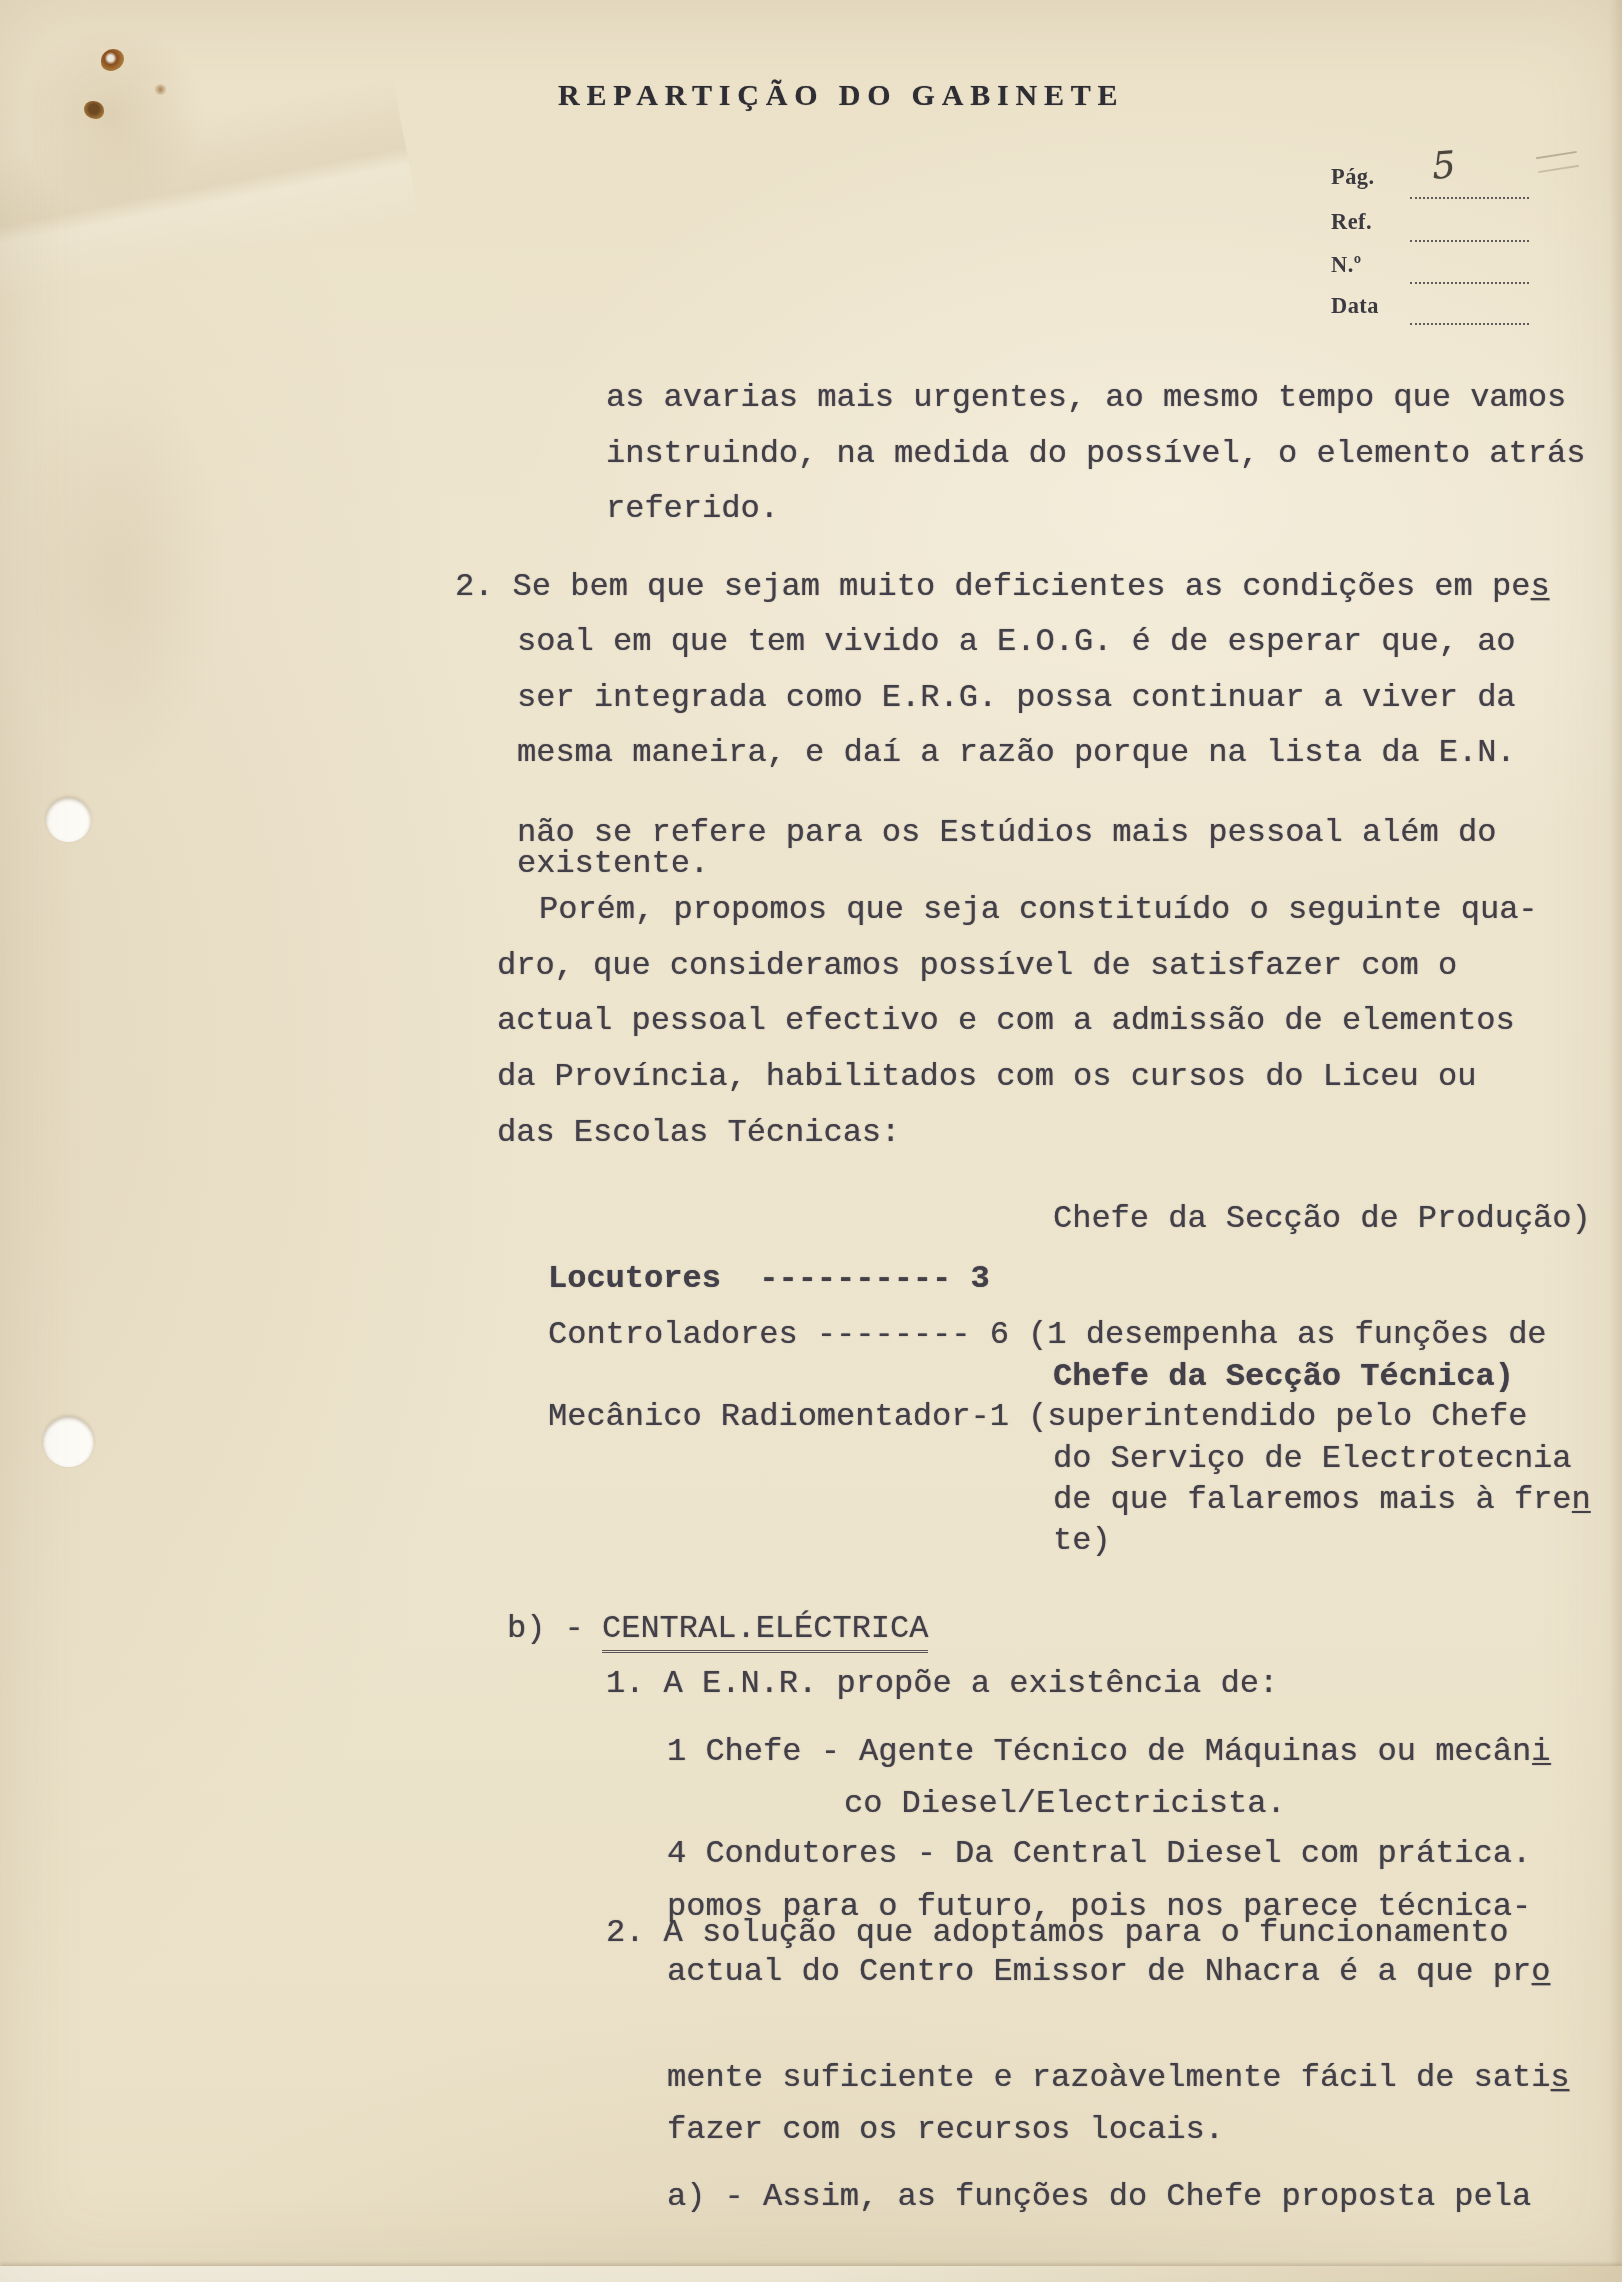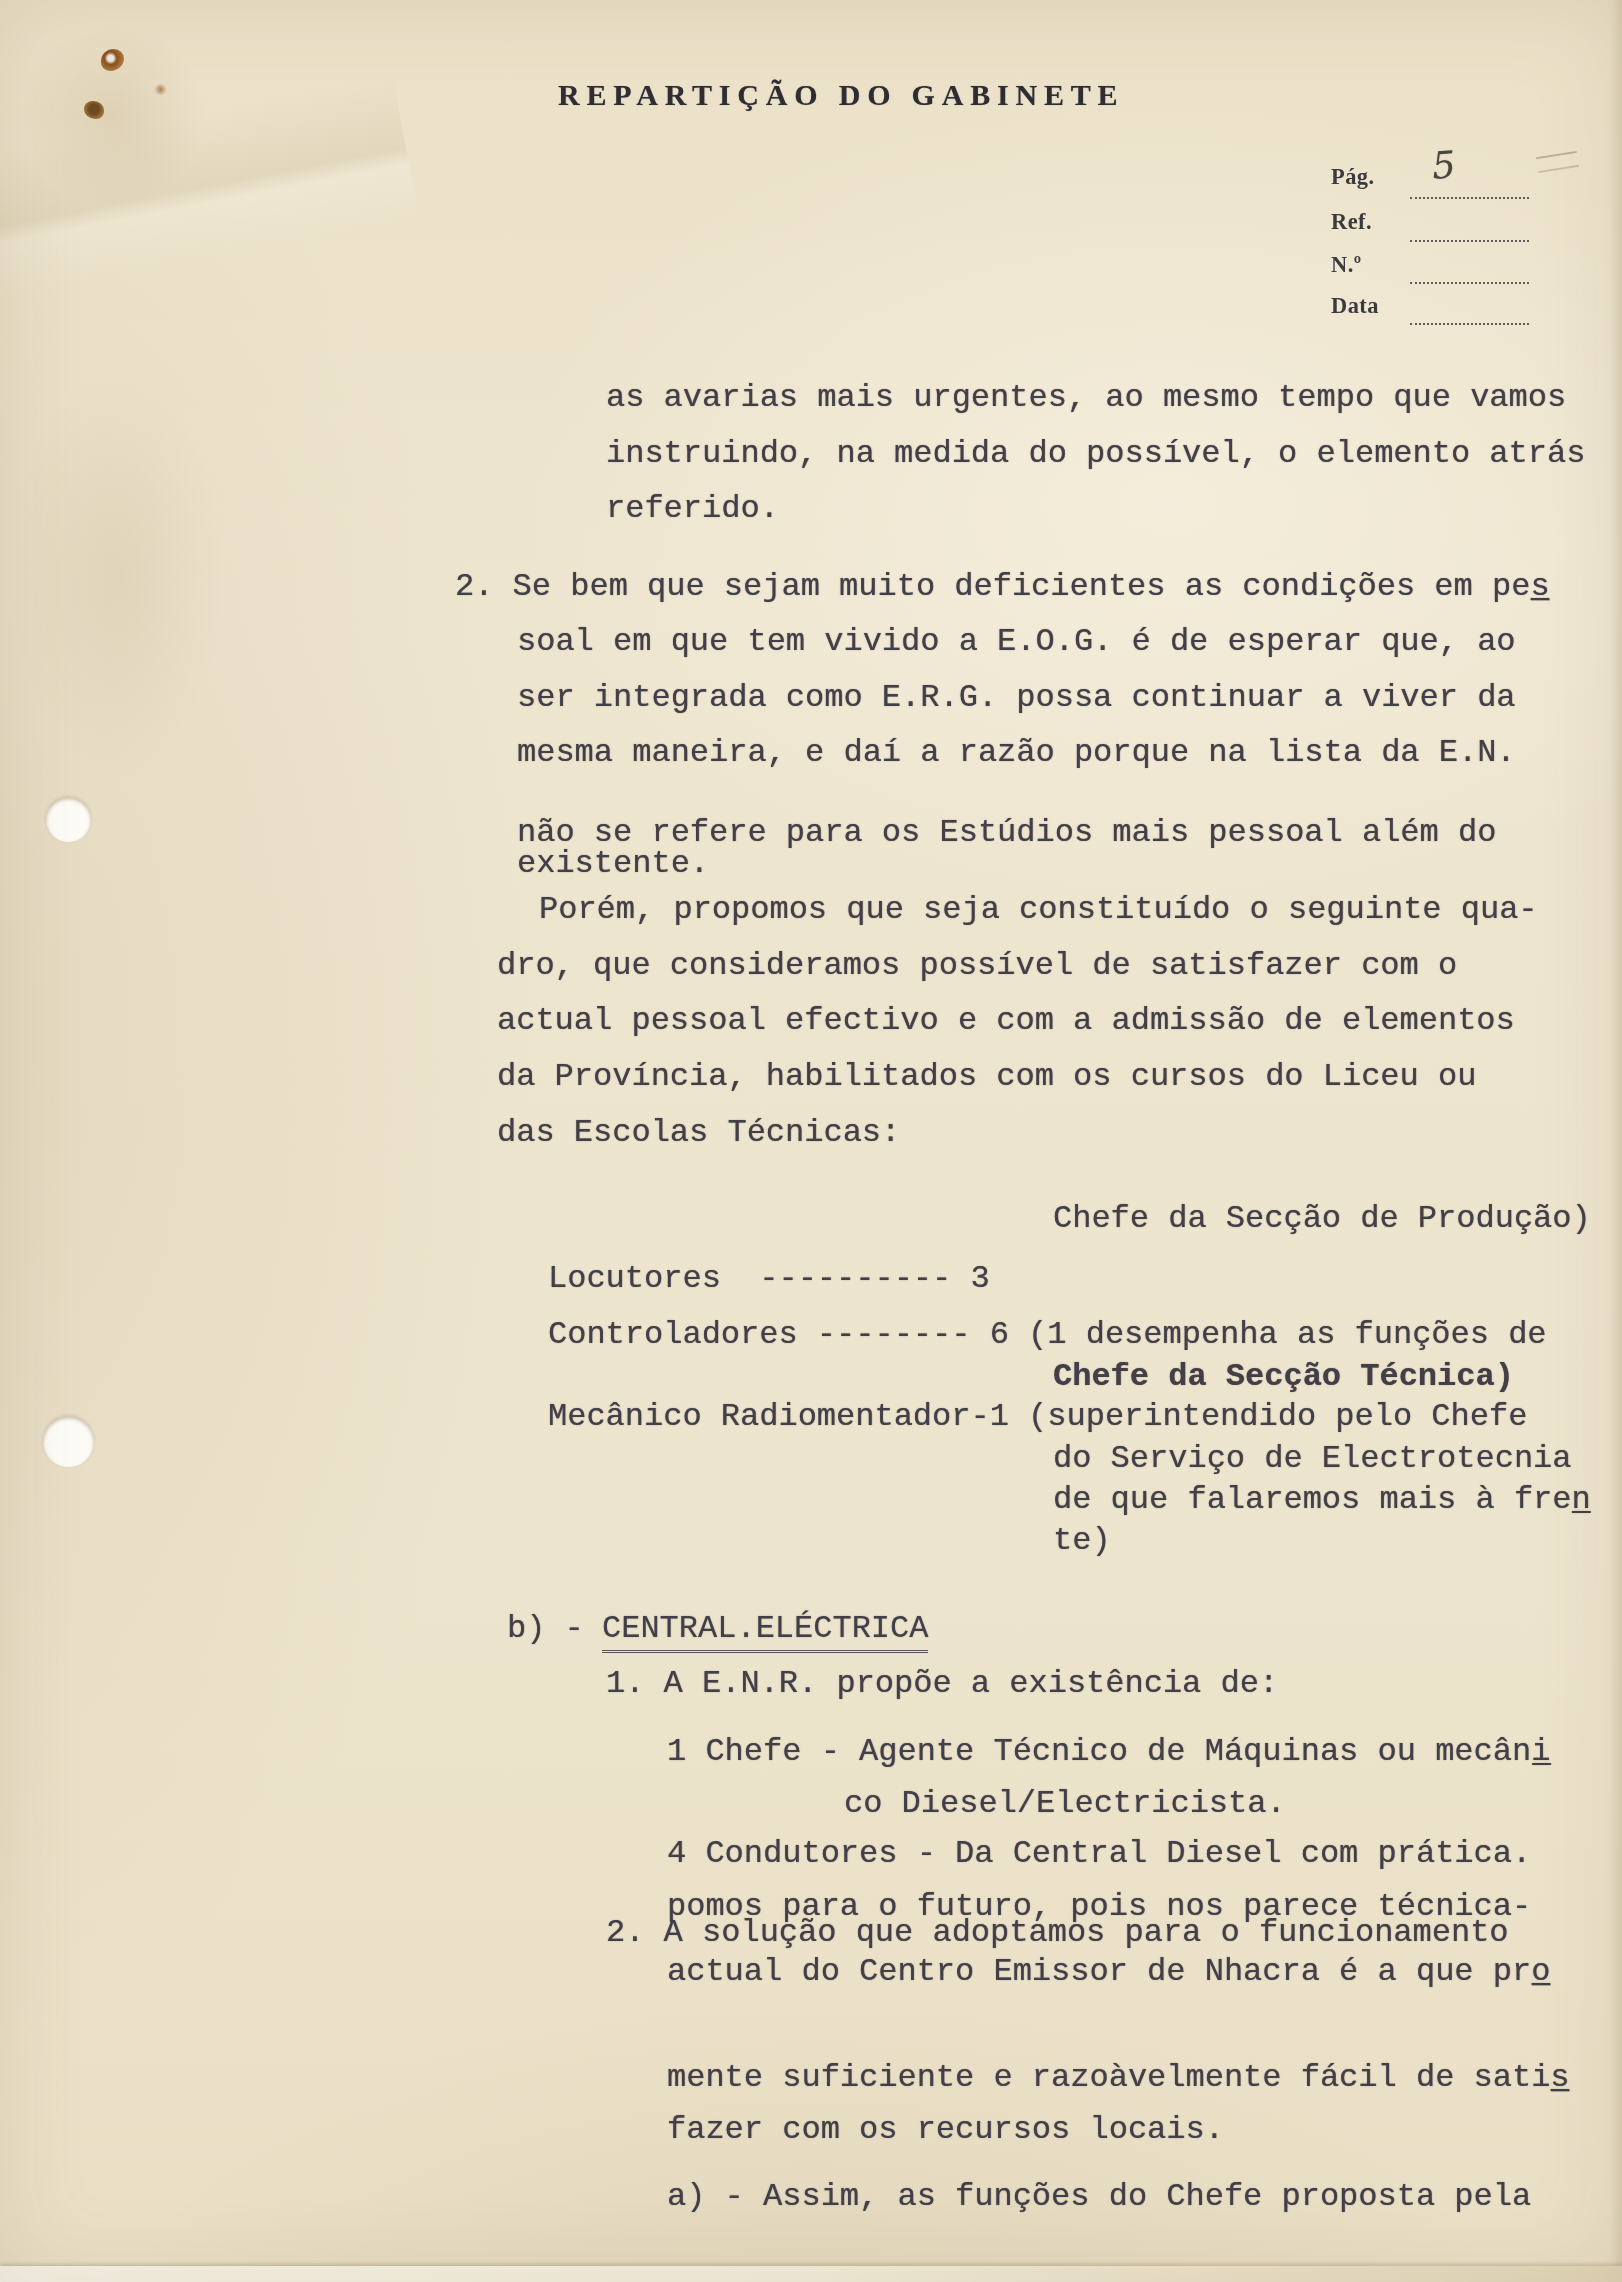--- a/index.html
+++ b/index.html
@@ -129,21 +129,21 @@
   <div class="tl" style="left:517px; top:793px;margin-top:24px;">não se refere para os Estúdios mais pessoal além do</div>
   <div class="tl" style="left:517px; top:848px;">existente.</div>
 
   <div class="tl" style="left:539px; top:894px;">Porém, propomos que seja constituído o seguinte qua-</div>
   <div class="tl" style="left:497px; top:950px;">dro, que consideramos possível de satisfazer com o</div>
   <div class="tl" style="left:497px; top:1005px;">actual pessoal efectivo e com a admissão de elementos</div>
   <div class="tl" style="left:497px; top:1061px;">da Província, habilitados com os cursos do Liceu ou</div>
   <div class="tl" style="left:497px; top:1117px;">das Escolas Técnicas:</div>
 
   <div class="tl" style="left:1053px; top:1203px;">Chefe da Secção de Produção)</div>
-  <div class="tl" style="left:548px;  top:1263px;">Locutores  ---------- 3</div>
+  <div class="tl" style="left:548px;  top:1263px;font-weight:bold;">Locutores  ---------- 3</div>
   <div class="tl" style="left:548px;  top:1319px;">Controladores -------- 6 (1 desempenha as funções de</div>
   <div class="tl" style="left:1053px; top:1361px;font-weight:bold;">Chefe da Secção Técnica)</div>
   <div class="tl" style="left:548px;  top:1401px;">Mecânico Radiomentador-1 (superintendido pelo Chefe</div>
   <div class="tl" style="left:1053px; top:1443px;">do Serviço de Electrotecnia</div>
   <div class="tl" style="left:1053px; top:1484px;">de que falaremos mais à fren̲</div>
   <div class="tl" style="left:1053px; top:1525px;">te)</div>
 
   <div class="tl" style="left:507px; top:1613px;">b) -</div>
   <div class="sec-title" style="left:602px; top:1613px;">CENTRAL.ELÉCTRICA</div>
 

